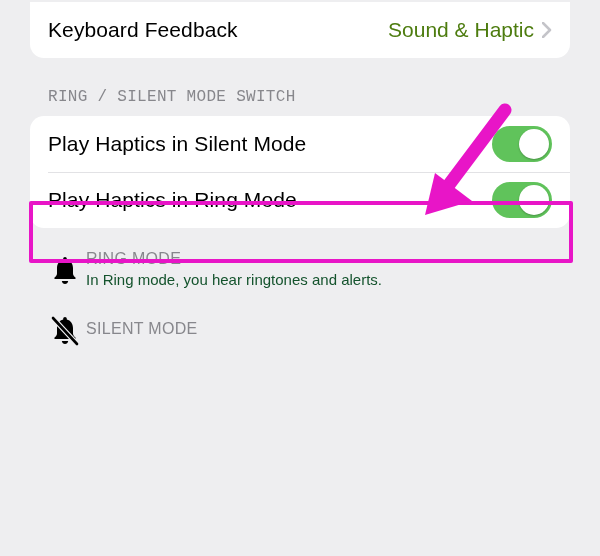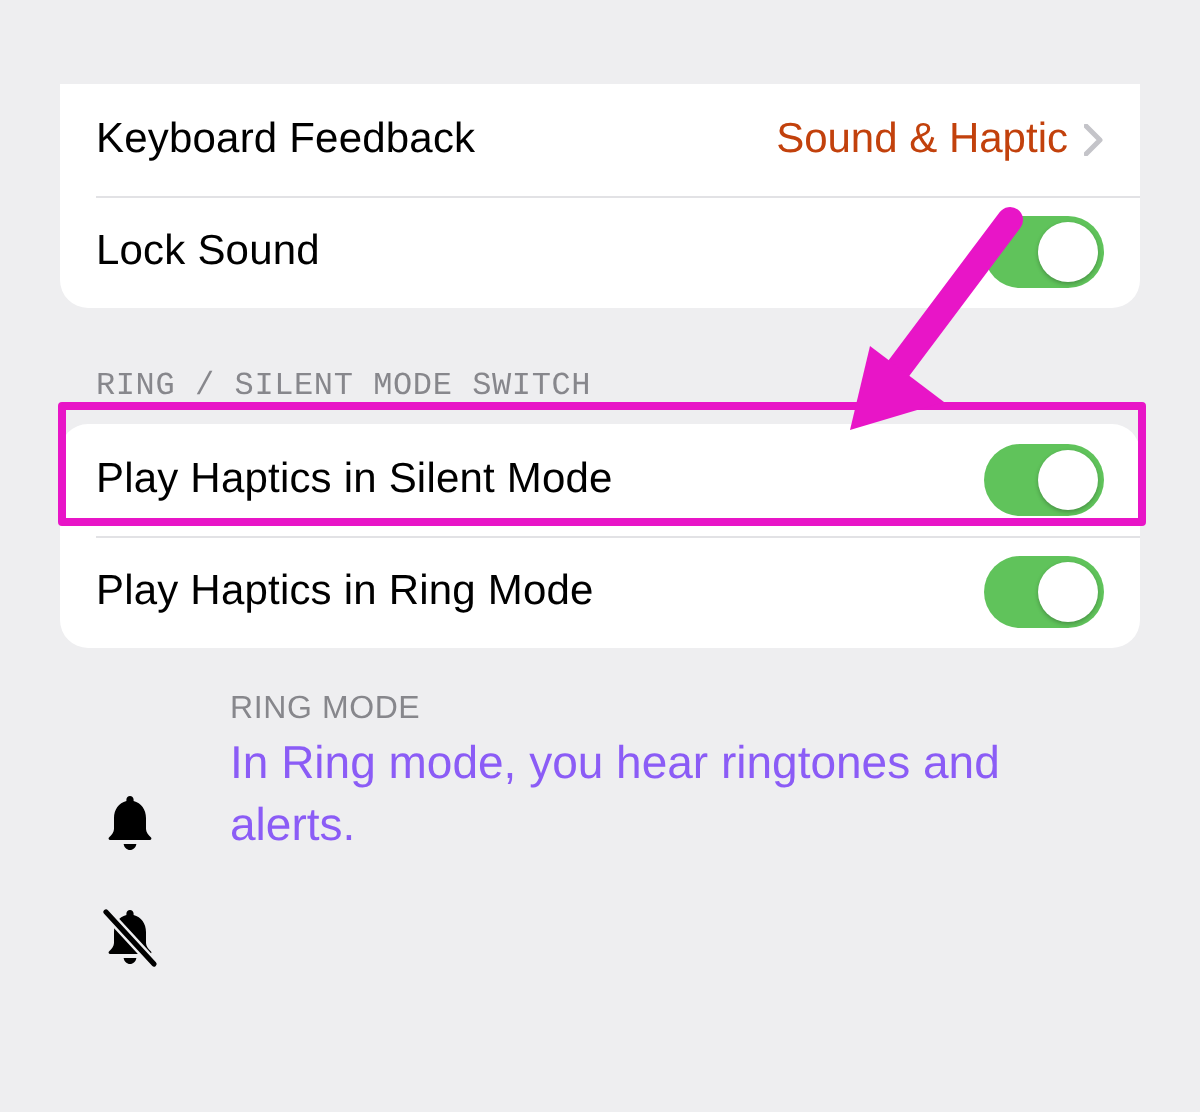--- a/index.html
+++ b/index.html
@@ -34,21 +34,21 @@
     background: #e2e2e5;
   }
   .row-label {
     font-size: 21px;
     letter-spacing: 0.1px;
     color: #000;
     flex: 1;
   }
   .row-value {
     font-size: 21px;
-    color: #c2410c;
+    color: #4d7c0f;
     margin-right: 8px;
   }
   .chevron {
     color: #c4c4c9;
     display: inline-flex;
   }
   .toggle {
     width: 60px;
     height: 36px;
     border-radius: 18px;
@@ -76,61 +76,55 @@
     border: 4px solid #e815c7;
     border-radius: 2px;
     pointer-events: none;
   }
   .arrow {
     position: absolute;
     pointer-events: none;
   }
   .info-block {
     display: flex;
-    align-items: flex-end;
+    align-items: center;
     margin: 22px 48px 0;
-    gap: 33px;
+    gap: 4px;
   }
   .info-block .icon {
     flex: 0 0 34px;
     display: flex;
     justify-content: center;
     padding-top: 2px;
   }
   .info-text-title {
     font-size: 16px;
     color: #87878c;
     letter-spacing: 0.3px;
     margin-bottom: 2px;
   }
   .info-text-body {
-    font-size: 23px;
-    color: #8b5cf6;
+    font-size: 15px;
+    color: #14532d;
     line-height: 1.35;
     max-width: 430px;
   }
 </style>
 </head>
 <body>
 
-<div class="group" style="border-top-left-radius:0;border-top-right-radius:0;margin-top:40px;">
+<div class="group" style="border-top-left-radius:0;border-top-right-radius:0;">
   <div class="row">
     <span class="row-label">Keyboard Feedback</span>
     <span class="row-value">Sound &amp; Haptic</span>
     <span class="chevron">
       <svg width="10" height="16" viewBox="0 0 10 16">
           <path d="M1 1 L8 8 L1 15" fill="none" stroke="#c4c4c9" stroke-width="2.5" stroke-linecap="round" stroke-linejoin="round"></path>
         </svg>
     </span>
-  </div>
-  <div class="row">
-    <span class="row-label">Lock Sound</span>
-    <div class="toggle">
-        <div class="knob"></div>
-      </div>
   </div>
 </div>
 
 <div class="section-header">RING / SILENT MODE SWITCH</div>
 
 <div class="group">
   <div class="row">
     <span class="row-label">Play Haptics in Silent Mode</span>
     <div class="toggle">
         <div class="knob"></div>
@@ -160,20 +154,21 @@
 <div class="info-block">
   <div class="icon">
     <svg width="34" height="34" viewBox="0 0 34 34">
       <path fill="#000" d="M17 3c-1 0-1.8.8-1.8 1.8v.7C11.4 6.4 9 9.8 9 14v5.5c0 1.5-1.2 3.1-2.4 4.1-.6.5-.3 1.4.5 1.4h19.8c.8 0 1.1-.9.5-1.4-1.2-1-2.4-2.6-2.4-4.1V14c0-4.2-2.4-7.6-6.2-8.5v-.7C18.8 3.8 18 3 17 3z"></path>
       <path fill="#000" d="M13.8 27c.3 1.8 1.6 3 3.2 3s2.9-1.2 3.2-3h-6.4z"></path>
       <line x1="5" y1="4" x2="29" y2="30" stroke="#eeeef0" stroke-width="5" stroke-linecap="round"></line>
       <line x1="5" y1="4" x2="29" y2="30" stroke="#000" stroke-width="2.6" stroke-linecap="round"></line>
     </svg>
   </div>
   <div>
+    <div class="info-text-title">SILENT MODE</div>
   </div>
 </div>
 
 <div class="highlight" style="left:29px; top:201px; width:544px; height:62px;"></div>
 
 <svg class="arrow" style="left:390px; top:95px; width:140px; height:140px;" viewBox="0 0 140 140">
   <defs></defs>
   <line x1="115" y1="15" x2="55" y2="95" stroke="#e815c7" stroke-width="13" stroke-linecap="round"></line>
   <polygon points="35,120 45,78 82,106" fill="#e815c7"></polygon>
 </svg>

